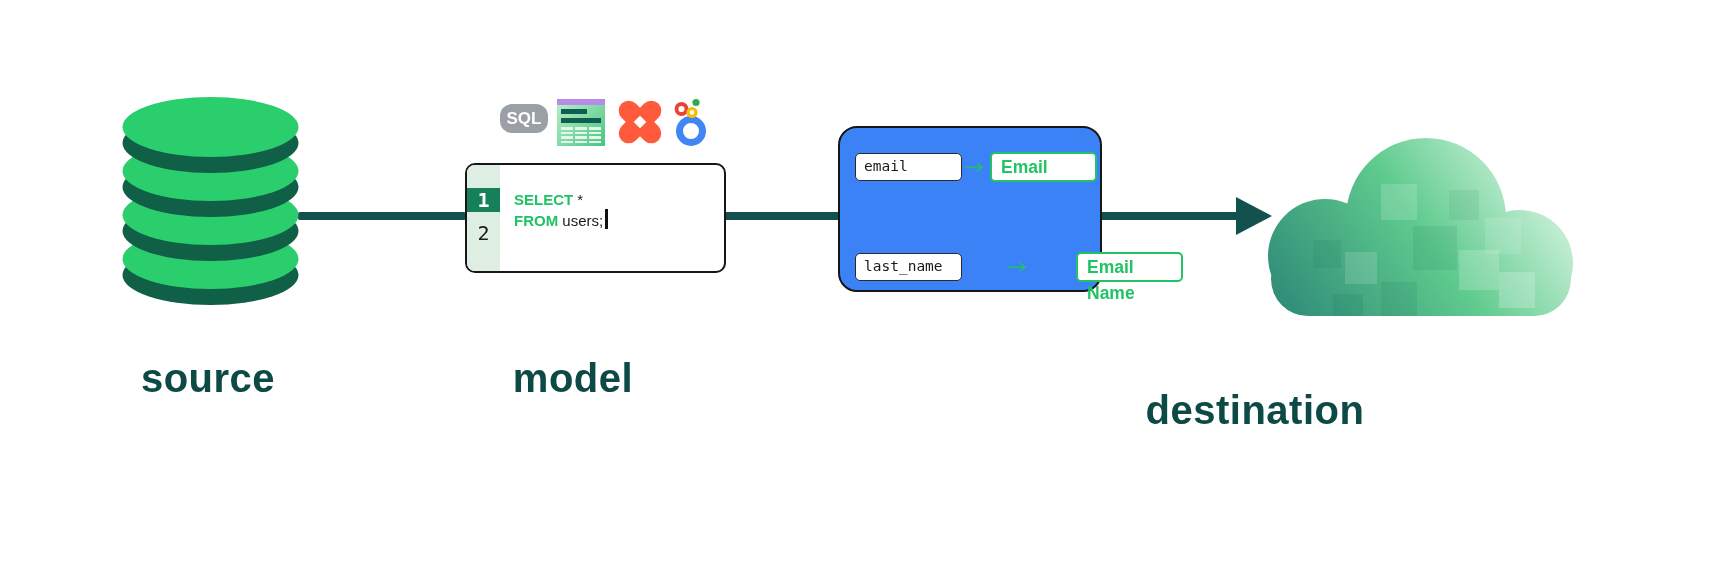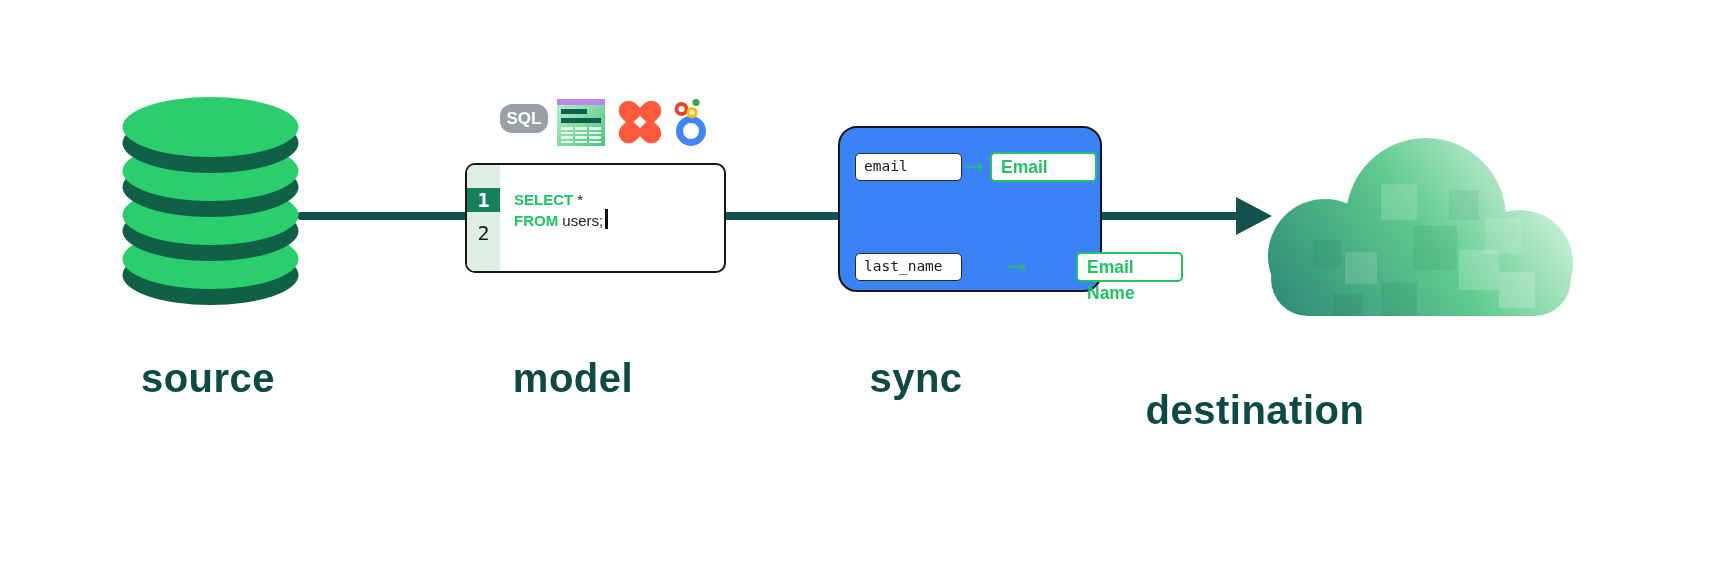--- a/index.html
+++ b/index.html
@@ -192,16 +192,15 @@
         <rect x="186" y="56" width="30" height="30" fill="#0d5f50" opacity="0.08"></rect>
         <rect x="118" y="148" width="36" height="36" fill="#0d5f50" opacity="0.10"></rect>
         <rect x="222" y="84" width="36" height="36" fill="#ffffff" opacity="0.12"></rect>
         <rect x="70" y="160" width="30" height="30" fill="#0d5f50" opacity="0.12"></rect>
       </g>
     </svg>
   </div>
 
   <div id="label-source" class="stage-label">source</div>
   <div id="label-model" class="stage-label">model</div>
-  <div id="label-sync" class="stage-label">sync</div>
   <div id="label-destination" class="stage-label">destination</div>
 
 </div>
 
 </body></html>

